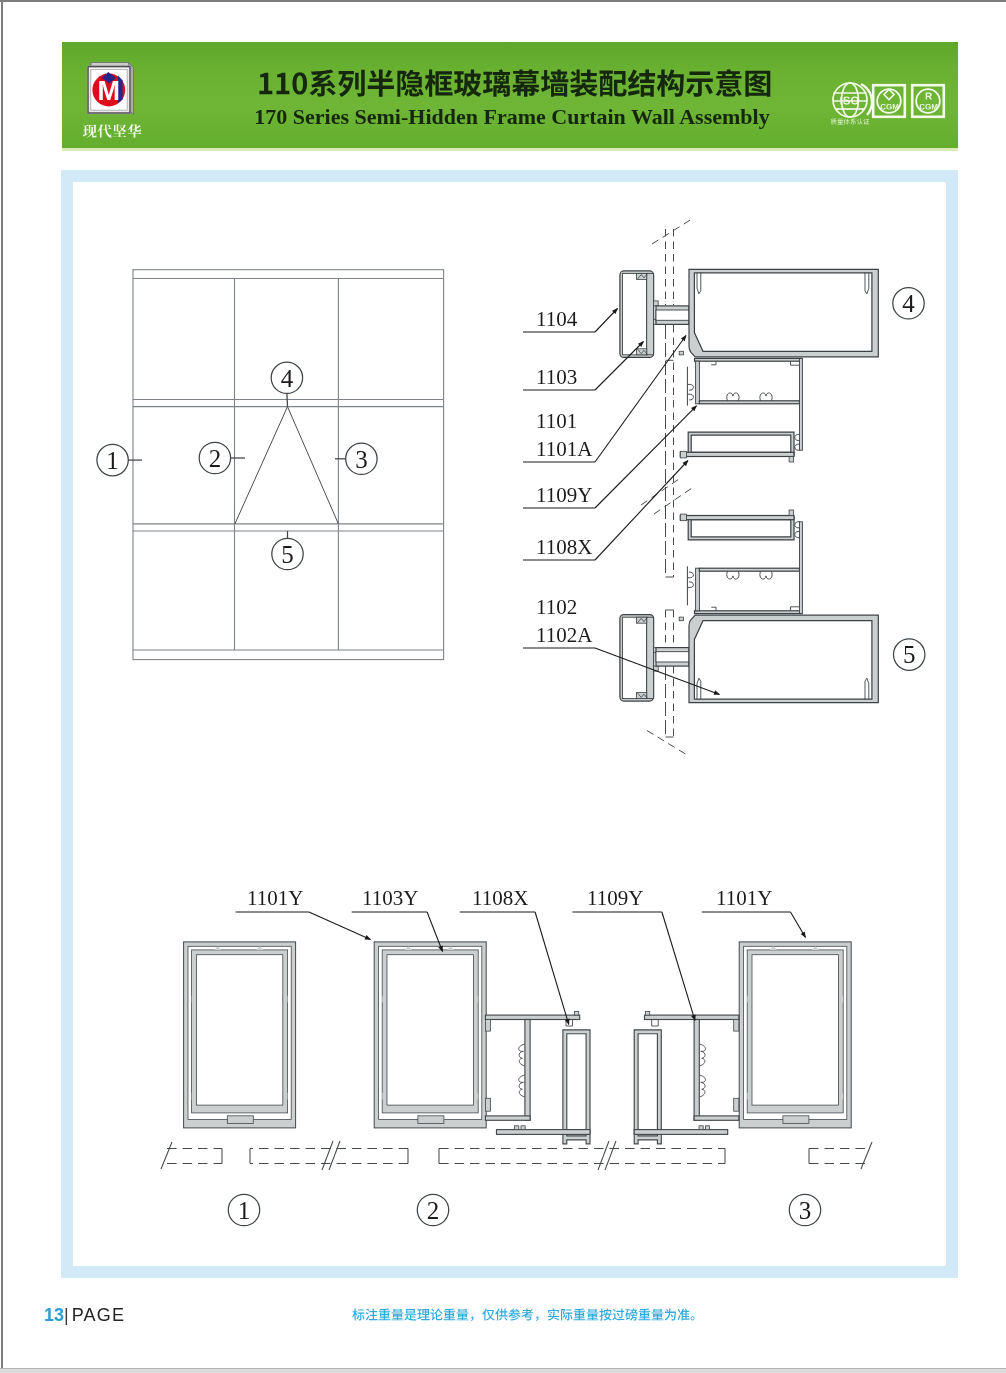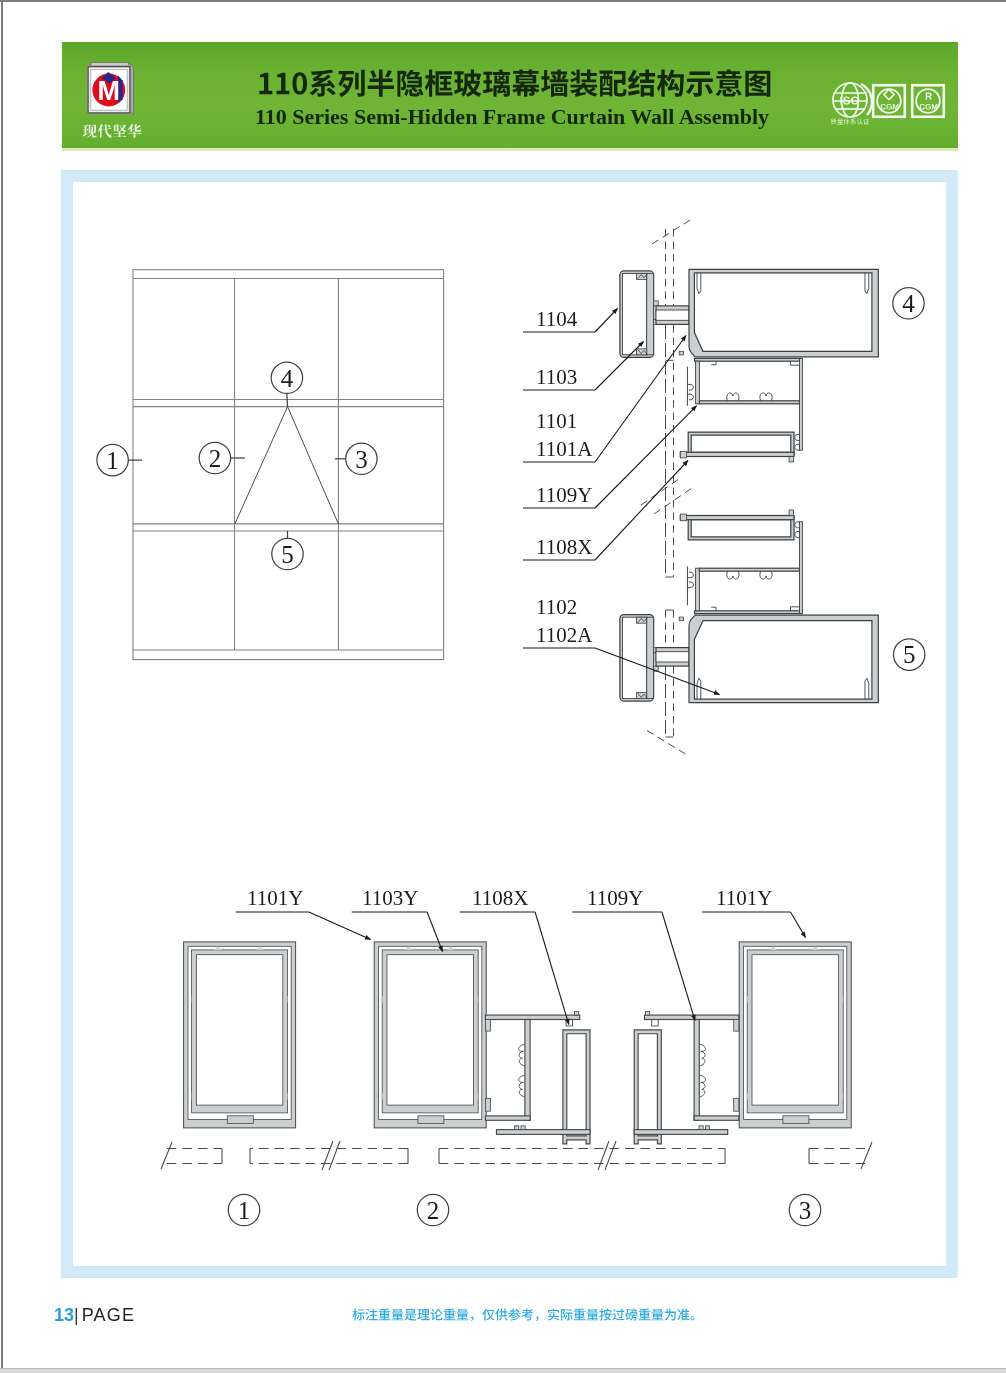--- a/index.html
+++ b/index.html
@@ -26,21 +26,21 @@
   <rect x="26" y="24.5" width="42" height="46.5" fill="#fff" stroke="#999999" stroke-width="2.4"></rect>
   <rect x="26" y="24.5" width="42" height="46.5" fill="none" stroke="#4e4e4e" stroke-width="1"></rect>
   <rect x="28.8" y="27.3" width="36.4" height="40.9" fill="none" stroke="#9a9a9a" stroke-width="0.8"></rect>
 
   <circle cx="46.8" cy="48" r="16.4" fill="#e00b1c"></circle>
   <polygon points="46.3,30 54,36 47.5,41.5 39.8,36" fill="#27278a"></polygon>
   <polygon points="56,33.5 60.6,38.5 60.6,57.5 56,61" fill="#27278a"></polygon>
   <text x="46.8" y="57.5" font-family="Liberation Sans,sans-serif" font-size="27" font-weight="bold" fill="#fff" text-anchor="middle">M</text>
 </svg>
 
-<div class="abs" style="left:62px;top:104px;width:900px;text-align:center;font-size:22px;font-weight:bold;color:#15280e;font-family:'Liberation Serif',serif;">110 Series Semi-Hidden Frame Curtain Wall Assembly</div>
+<div class="abs" style="left:62px;top:104px;width:900px;text-align:center;font-size:22px;font-weight:bold;color:#15280e;font-family:'Liberation Serif',serif;">170 Series Semi-Hidden Frame Curtain Wall Assembly</div>
 
 <svg class="abs" style="left:826px;top:76px;" width="126" height="50" viewBox="0 0 126 50">
 
   <g stroke="#f3faeb" fill="none" stroke-width="1.7">
     <circle cx="24" cy="24" r="17"></circle>
     <ellipse cx="24" cy="24" rx="8.5" ry="17"></ellipse>
     <line x1="7.5" y1="17" x2="40.5" y2="17"></line>
     <line x1="7" y1="25" x2="41" y2="25"></line>
     <line x1="9" y1="33" x2="39" y2="33"></line>
     <path d="M35,8 a20,20 0 0 1 6,31" stroke-width="2.4"></path>
@@ -330,13 +330,13 @@
   <path transform="translate(0,-1.3)" d="M259.4 95.5H272.3V92H268.3V74H265.1C263.7 74.9 262.3 75.4 260.1 75.8V78.5H264V92H259.4Z M276.5 95.5H289.4V92H285.4V74H282.2C280.8 74.9 279.4 75.4 277.2 75.8V78.5H281.1V92H276.5Z M299.8 95.9C304.2 95.9 307.1 92.1 307.1 84.7C307.1 77.3 304.2 73.6 299.8 73.6C295.4 73.6 292.5 77.3 292.5 84.7C292.5 92.1 295.4 95.9 299.8 95.9ZM299.8 92.6C297.9 92.6 296.5 90.7 296.5 84.7C296.5 78.7 297.9 76.9 299.8 76.9C301.6 76.9 303 78.7 303 84.7C303 90.7 301.6 92.6 299.8 92.6Z M315.3 89.2C314 91.1 311.6 93.1 309.4 94.3C310.3 94.8 311.8 95.9 312.5 96.6C314.6 95.1 317.2 92.7 318.9 90.5ZM326.3 90.9C328.5 92.6 331.4 95 332.7 96.6L335.8 94.5C334.3 92.9 331.4 90.6 329.1 89.1ZM326.9 82.7C327.5 83.2 328.1 83.8 328.6 84.5L319.9 85C323.6 83.1 327.4 80.8 330.8 78.1L328.3 75.9C327 77 325.6 78 324.2 79L318.4 79.3C320.1 78.1 321.8 76.7 323.3 75.3C327 74.9 330.6 74.4 333.6 73.6L331.1 70.8C326.2 72 318.1 72.7 311 72.9C311.3 73.7 311.8 75.1 311.8 76C314 75.9 316.2 75.8 318.4 75.7C316.9 77.1 315.4 78.2 314.8 78.5C313.9 79.1 313.3 79.5 312.6 79.6C312.9 80.5 313.4 82 313.6 82.6C314.2 82.4 315.2 82.2 319.7 81.9C317.8 83 316.2 83.9 315.4 84.2C313.6 85.2 312.4 85.7 311.3 85.8C311.6 86.7 312.1 88.3 312.3 88.9C313.2 88.5 314.5 88.3 321.2 87.8V94.2C321.2 94.5 321.1 94.6 320.6 94.7C320.1 94.7 318.3 94.7 316.8 94.6C317.3 95.5 317.9 97 318.1 98C320.2 98 321.8 98 323.1 97.4C324.4 96.9 324.7 96 324.7 94.3V87.5L330.7 87C331.5 88 332.1 88.9 332.5 89.6L335.3 88C334.1 86.1 331.7 83.4 329.6 81.3Z M355.2 74V90.7H358.6V74ZM361.2 71.1V94C361.2 94.5 361.1 94.7 360.6 94.7C360.1 94.7 358.5 94.7 357 94.6C357.5 95.6 358 97 358.1 98C360.5 98 362.1 97.9 363.2 97.4C364.3 96.8 364.7 95.9 364.7 94V71.1ZM342.3 87.3C343.4 88.2 344.8 89.4 345.8 90.4C344 92.7 341.7 94.4 339.1 95.4C339.8 96.1 340.7 97.4 341.2 98.3C347.8 95.2 352 89.4 353.4 79.2L351.2 78.5L350.6 78.6H345.3C345.6 77.6 345.9 76.6 346.1 75.5H353.9V72.2H338.7V75.5H342.6C341.7 79.5 340.3 83.1 338.2 85.4C338.9 86 340.3 87.2 340.8 87.8C342.1 86.2 343.3 84.2 344.2 81.8H349.6C349.1 83.8 348.5 85.7 347.7 87.3C346.7 86.5 345.3 85.4 344.3 84.7Z M370.1 72.7C371.3 74.7 372.6 77.4 373 79.2L376.5 77.8C375.9 76 374.5 73.4 373.3 71.5ZM388.1 71.3C387.4 73.4 386.1 76.1 385.1 77.8L388.3 78.9C389.4 77.3 390.7 74.9 391.9 72.5ZM378.9 70.8V79.9H369.5V83.4H378.9V86.9H367.7V90.4H378.9V98.1H382.6V90.4H394V86.9H382.6V83.4H392.5V79.9H382.6V70.8Z M406.2 90.3C405.8 92.1 405 94.2 404.1 95.6L406.7 97.2C407.7 95.6 408.4 93.2 408.9 91.4ZM410.5 71.1C409.5 72.9 407.8 75.2 405.6 76.9C406 77.2 406.6 77.7 407 78.2V80.6H418.6V82.1H407.7V84.5H418.6V86.1H407V88.7H412.8L411.4 89.8C412.8 91 414.6 92.7 415.5 93.7L417.7 91.7C416.9 90.9 415.5 89.7 414.2 88.7H421.8V78H417.5C418.5 76.9 419.5 75.5 420.2 74.4L418.2 73L417.7 73.2H412.8L413.7 71.7ZM408.9 78C409.7 77.3 410.4 76.5 411 75.7H415.8C415.3 76.5 414.6 77.4 414 78ZM418.2 91.1C418.6 92 419.1 93 419.6 94C418.8 93.8 417.7 93.4 417.1 93C417.1 94.6 416.9 94.9 416.1 94.9C415.6 94.9 413.7 94.9 413.3 94.9C412.4 94.9 412.2 94.7 412.2 94.1V90.6H409.2V94.1C409.2 96.8 409.8 97.7 412.9 97.7C413.5 97.7 415.8 97.7 416.5 97.7C418.6 97.7 419.5 97 419.8 94.5C420.2 95.4 420.5 96.3 420.7 96.9L423.5 95.8C423 94.2 421.9 91.9 420.8 90.1ZM397.4 72.1V98.1H400.4V75.2H402.9C402.4 77.2 401.8 79.7 401.2 81.6C402.8 83.5 403.2 85.3 403.2 86.7C403.2 87.5 403.1 88 402.7 88.3C402.5 88.5 402.2 88.6 401.9 88.6C401.6 88.6 401.2 88.6 400.7 88.5C401.1 89.4 401.4 90.7 401.4 91.5C402.1 91.5 402.8 91.5 403.3 91.4C403.9 91.3 404.5 91.2 405 90.8C405.9 90.2 406.3 88.9 406.3 87.1C406.3 85.4 405.9 83.4 404.1 81.2C405 78.9 405.9 75.8 406.7 73.3L404.4 72L403.9 72.1Z M439.6 89V91.9H451.5V89H447V85.8H450.8V83H447V80.2H451.3V77.3H439.8V80.2H443.8V83H440.2V85.8H443.8V89ZM429 70.8V76.5H425.4V79.7H428.9C428 82.9 426.5 86.4 424.8 88.3C425.3 89.2 426 90.8 426.4 91.8C427.3 90.5 428.2 88.6 429 86.5V98H432.2V84.1C432.9 85.2 433.6 86.3 434 87.1L435.5 84.4V96.8H452.5V93.6H438.8V75.7H452V72.5H435.5V83.8C434.8 83 433 80.9 432.2 80.1V79.7H434.9V76.5H432.2V70.8Z M464.5 74.8V82.6C464.5 85.1 464.4 88.2 463.5 91.1L463.1 88.7L460.7 89.6V84.1H463.1V80.9H460.7V75.8H463.7V72.5H454.3V75.8H457.4V80.9H454.6V84.1H457.4V90.8C456.2 91.2 455 91.6 454.1 91.9L454.8 95.2L463.2 92C462.8 93.3 462.1 94.6 461.2 95.7C461.9 96.1 463.3 97.3 463.8 97.9C466.3 94.9 467.3 90.4 467.6 86.5C468.5 88.7 469.6 90.7 471 92.4C469.5 93.7 467.7 94.7 465.7 95.3C466.3 96 467.2 97.3 467.6 98.1C469.7 97.3 471.6 96.1 473.3 94.7C475 96.1 476.9 97.2 479.3 98C479.7 97 480.8 95.6 481.5 94.9C479.3 94.3 477.4 93.4 475.8 92.2C477.8 89.8 479.3 86.7 480.1 82.7L478 81.9L477.4 82H474.1V78H477C476.7 79.1 476.5 80.1 476.2 80.9L479.2 81.5C479.9 79.9 480.6 77.4 481.1 75.2L478.6 74.7L478.1 74.8H474.1V70.8H470.8V74.8ZM470.8 78V82H467.7V78ZM476.1 85.1C475.4 86.9 474.5 88.6 473.3 90C472.1 88.6 471.1 86.9 470.4 85.1Z M498.8 71.5 499.5 73.2H493V76.2H510.1V73.2H503C502.7 72.4 502.3 71.4 501.8 70.6ZM497.9 95.1C498.4 94.8 499.2 94.6 503.8 93.9L504.1 95L506.3 94.2C506 93.1 505.2 91.2 504.5 89.8L502.5 90.4L503 91.8L500.3 92.1C500.7 91.3 501.2 90.4 501.6 89.5H506.6V95C506.6 95.4 506.4 95.4 506 95.5C505.7 95.5 504.3 95.5 503.1 95.4C503.5 96.1 503.9 97.2 504.1 98C506 98 507.4 97.9 508.5 97.5C509.5 97.1 509.8 96.4 509.8 95V86.6H502.8L503.3 85.1H508.8V76.9H505.7V82.5H499.1C499.9 81.9 500.8 81.3 501.7 80.5C502.5 81.2 503.3 81.8 503.8 82.2L505.4 80.8C504.8 80.4 504.1 79.8 503.2 79.2C503.9 78.5 504.6 77.8 505.2 77.2L503.2 76.4C502.7 76.9 502.1 77.5 501.4 78L499.2 76.6L497.8 77.8L499.9 79.3C499 79.9 498.2 80.4 497.3 80.9V76.9H494.4V85.1H500.3L499.8 86.6H493.4V98.1H496.6V89.5H498.8L498.3 90.7C497.8 91.6 497.4 92.2 496.9 92.3C497.2 93.1 497.7 94.5 497.9 95.1ZM498.8 82.5H497.3V81C497.8 81.3 498.5 82 498.8 82.5ZM482.9 91.3 483.5 94.6C486.2 94 489.6 93.3 492.8 92.5L492.5 89.4L489.6 90V84.7H492V81.6H489.6V76.1H492.3V73.1H483.4V76.1H486.4V81.6H483.6V84.7H486.4V90.7Z M519 81.6H532.7V82.8H519ZM519 78.5H532.7V79.7H519ZM524 88.7V90.1H520.6C521.1 89.6 521.5 89.2 522 88.7ZM527.4 88.7H529.9C530.4 89.2 530.8 89.6 531.3 90.1H527.4ZM515.7 76.4V84.9H520.8C520.6 85.3 520.4 85.6 520.1 86H512.8V88.7H517.4C516 89.7 514.2 90.7 512 91.4C512.6 92 513.5 93.2 513.9 94C515.2 93.5 516.3 93 517.3 92.4V97.1H520.7V92.8H524V98.1H527.4V92.8H531.3V94.2C531.3 94.5 531.2 94.6 530.9 94.6C530.6 94.6 529.6 94.6 528.7 94.6C529 95.3 529.4 96.2 529.6 97C531.2 97 532.5 97 533.5 96.7C534.4 96.3 534.6 95.6 534.6 94.3V92.5C535.6 93 536.6 93.5 537.7 93.8C538.1 93 539 91.8 539.7 91.2C537.5 90.7 535.4 89.8 533.7 88.7H538.9V86H523.9L524.5 84.9H536.2V76.4ZM528.8 70.8V72.3H522.7V70.8H519.4V72.3H513.1V75.1H519.4V76H522.7V75.1H528.8V76H532.2V75.1H538.6V72.3H532.2V70.8Z M557.6 90.1H560.4V91.8H557.6ZM555.2 88.5V93.4H562.8V88.5ZM563.9 75.9C563.3 77 562.2 78.6 561.4 79.6L563.5 80.6H560.7V75.8H567.1V72.9H560.7V70.8H557.4V72.9H550.9V75.8H557.4V80.6H555L556.9 79.5C556.3 78.4 555.1 76.9 554 75.8L551.6 77.2C552.6 78.2 553.6 79.6 554.2 80.6H549.8V83.6H568.4V80.6H564C564.8 79.7 565.7 78.4 566.6 77.1ZM551 84.9V98H554V97H564V98H567.2V84.9ZM554 94.3V87.5H564V94.3ZM541 90 542.4 93.4C544.8 92.3 547.7 90.8 550.5 89.4L549.7 86.5L547.2 87.6V80.8H549.6V77.6H547.2V71.3H544.1V77.6H541.4V80.8H544.1V88.9C542.9 89.3 541.9 89.7 541 90Z M570.7 74.2C572 75.1 573.6 76.4 574.3 77.3L576.4 75.1C575.6 74.2 574 73 572.7 72.2ZM581.5 84.8 582 86.1H570.6V88.8H579.3C576.9 90.3 573.5 91.4 570.1 91.9C570.7 92.6 571.5 93.7 572 94.5C573.5 94.1 575 93.7 576.4 93.2V93.6C576.4 94.9 575.4 95.4 574.7 95.7C575.1 96.3 575.5 97.6 575.7 98.3C576.4 97.9 577.6 97.6 585.8 95.9C585.8 95.3 585.9 93.9 586.1 93.2L579.8 94.4V91.6C581.2 90.9 582.6 89.9 583.7 88.9C585.9 93.7 589.6 96.7 595.6 97.9C596 97.1 596.9 95.8 597.5 95.1C595.1 94.7 593.1 94 591.3 93.1C592.8 92.3 594.5 91.4 595.9 90.5L593.7 88.8H597.1V86.1H585.9C585.7 85.3 585.3 84.5 584.8 83.8ZM589.1 91.4C588.2 90.7 587.5 89.8 586.9 88.8H593.1C592 89.7 590.5 90.7 589.1 91.4ZM587 70.8V74.2H580.8V77.2H587V80.7H581.5V83.6H596.2V80.7H590.5V77.2H596.8V74.2H590.5V70.8ZM570.2 80.8 571.3 83.6C572.8 83 574.7 82.2 576.5 81.4V84.9H579.7V70.8H576.5V78.3C574.1 79.3 571.8 80.2 570.2 80.8Z M613.9 72.2V75.5H622.1V81H614V93.1C614 96.7 615 97.7 618.3 97.7C618.9 97.7 621.6 97.7 622.3 97.7C625.3 97.7 626.3 96.2 626.6 91.3C625.7 91.1 624.2 90.5 623.5 89.9C623.3 93.8 623.1 94.5 622 94.5C621.4 94.5 619.3 94.5 618.7 94.5C617.6 94.5 617.4 94.3 617.4 93.1V84.3H622.1V86.1H625.5V72.2ZM602.7 91.4H609.5V93.4H602.7ZM602.7 89V86.7C603.1 86.9 603.7 87.5 604 87.8C605.3 86.3 605.6 84.2 605.6 82.5V80.2H606.6V84.9C606.6 86.6 607 87 608.2 87C608.5 87 609 87 609.3 87H609.5V89ZM599.5 71.9V75H603.5V77.3H600.1V97.9H602.7V96.1H609.5V97.5H612.3V77.3H609.2V75H612.8V71.9ZM605.7 77.3V75H606.9V77.3ZM602.7 86.7V80.2H604V82.5C604 83.8 603.9 85.4 602.7 86.7ZM608.2 80.2H609.5V85.3L609.4 85.2C609.3 85.3 609.2 85.3 609 85.3C608.9 85.3 608.6 85.3 608.5 85.3C608.2 85.3 608.2 85.3 608.2 84.9Z M628.1 93.4 628.6 97C631.7 96.3 635.8 95.5 639.6 94.7L639.3 91.4C635.2 92.2 631 92.9 628.1 93.4ZM629 83.3C629.5 83.1 630.2 82.9 632.8 82.7C631.8 84 631 85 630.5 85.4C629.5 86.5 628.9 87.1 628.1 87.2C628.5 88.2 629.1 89.9 629.2 90.6C630.1 90.1 631.4 89.8 639.3 88.4C639.2 87.6 639.1 86.3 639.1 85.4L634.1 86.1C636.1 83.8 638.1 81.2 639.8 78.5L636.7 76.5C636.2 77.5 635.6 78.6 635 79.5L632.5 79.7C634.1 77.5 635.7 74.9 636.8 72.3L633.2 70.8C632.2 74.1 630.2 77.5 629.6 78.3C629 79.2 628.4 79.8 627.8 80C628.2 80.9 628.8 82.6 629 83.3ZM645.4 70.8V74.4H639.2V77.8H645.4V80.9H640V84.2H654.4V80.9H649V77.8H655.1V74.4H649V70.8ZM640.7 86.4V98.1H644.1V96.8H650.3V98H653.8V86.4ZM644.1 93.7V89.5H650.3V93.7Z M661.3 70.8V76.3H657.5V79.5H661.1C660.2 83 658.7 87.1 656.9 89.4C657.5 90.3 658.2 91.9 658.6 92.9C659.6 91.4 660.5 89.2 661.3 86.9V98.1H664.7V84.8C665.3 86.1 665.9 87.4 666.2 88.2L668.3 85.8C667.8 84.9 665.4 81.4 664.7 80.4V79.5H667.3C666.9 80 666.6 80.4 666.2 80.9C667 81.4 668.4 82.5 669 83.1C669.9 81.9 670.8 80.4 671.7 78.7H680.3C680 89.1 679.6 93.3 678.9 94.2C678.5 94.6 678.2 94.7 677.7 94.7C677 94.7 675.7 94.7 674.3 94.6C674.9 95.6 675.3 97.1 675.3 98.1C676.9 98.1 678.4 98.1 679.4 97.9C680.4 97.8 681.2 97.4 681.9 96.3C683 94.9 683.4 90.2 683.8 77.1C683.8 76.7 683.8 75.5 683.8 75.5H673.1C673.5 74.2 673.9 72.9 674.3 71.6L670.9 70.8C670.2 73.9 668.9 76.9 667.4 79.2V76.3H664.7V70.8ZM674 85.3 675 87.8 671.8 88.3C673.1 86.1 674.2 83.5 675 81L671.7 80C671 83.2 669.5 86.7 669 87.6C668.5 88.5 668 89.1 667.5 89.2C667.9 90 668.4 91.6 668.6 92.2C669.2 91.8 670.2 91.5 675.9 90.4C676.1 91 676.3 91.6 676.4 92.2L679.2 91.1C678.7 89.3 677.5 86.5 676.5 84.4Z M691 85.3C690 88.3 688.1 91.4 686 93.3C686.9 93.8 688.5 94.8 689.2 95.4C691.2 93.2 693.4 89.7 694.7 86.2ZM704.8 86.5C706.7 89.4 708.6 93.1 709.3 95.5L712.9 93.9C712.1 91.4 710 87.9 708.1 85.2ZM689.5 72.7V76.2H710.1V72.7ZM686.9 79.7V83.2H698V93.9C698 94.3 697.8 94.5 697.3 94.5C696.8 94.5 694.7 94.5 693 94.4C693.5 95.4 694.1 97 694.3 98.1C696.8 98.1 698.7 98.1 700.1 97.5C701.4 97 701.8 96 701.8 94V83.2H712.8V79.7Z M722.6 91.1V94.2C722.6 97 723.5 97.8 727.2 97.8C727.9 97.8 731.1 97.8 731.9 97.8C734.6 97.8 735.5 97 735.9 93.7C735 93.5 733.6 93.1 732.9 92.6C732.8 94.7 732.6 95 731.6 95C730.7 95 728.2 95 727.6 95C726.2 95 726 94.9 726 94.1V91.1ZM735.4 91.7C736.8 93.3 738.3 95.5 738.8 97L741.8 95.6C741.2 94.1 739.6 92 738.2 90.5ZM719.1 90.7C718.3 92.5 716.9 94.4 715.5 95.7L718.3 97.4C719.9 96 721.1 93.8 722 92ZM722.9 86.4H734.9V87.7H722.9ZM722.9 83.1H734.9V84.4H722.9ZM719.6 81V89.8H727L725.8 91C727.4 91.8 729.4 93 730.3 93.9L732.5 91.7C731.7 91.2 730.6 90.4 729.4 89.8H738.3V81ZM725.1 75.2H732.6C732.4 75.8 732.1 76.5 731.8 77.2H725.9C725.7 76.6 725.4 75.8 725.1 75.2ZM726.6 71.1 727.1 72.5H717.7V75.2H723.9L721.8 75.6C722 76.1 722.2 76.7 722.4 77.2H716.3V79.9H741.5V77.2H735.4L736.3 75.6L733.9 75.2H739.9V72.5H730.9C730.7 71.8 730.3 71.1 730 70.5Z M745.4 72V98.1H748.8V97.1H766.8V98.1H770.3V72ZM751 91.5C754.9 91.9 759.7 93 762.6 94H748.8V85.4C749.2 86.1 749.8 87.1 750 87.7C751.6 87.4 753.2 86.9 754.8 86.2L753.7 87.8C756.1 88.2 759.2 89.3 760.9 90.1L762.4 88C760.7 87.2 758 86.4 755.7 85.9C756.4 85.6 757.2 85.2 758 84.8C760.2 85.9 762.7 86.8 765.3 87.4C765.6 86.7 766.2 85.8 766.8 85.2V94H763L764.5 91.7C761.5 90.7 756.6 89.6 752.6 89.2ZM755 75.1C753.7 77.2 751.2 79.3 748.9 80.6C749.5 81.1 750.6 82.1 751.2 82.7C751.7 82.3 752.3 81.9 752.9 81.4C753.6 82 754.3 82.5 755 83C753 83.8 750.8 84.5 748.8 84.9V75.1ZM755.4 75.1H766.8V84.7C764.8 84.3 762.8 83.8 760.9 83.1C762.9 81.7 764.6 80.1 765.8 78.3L763.8 77.2L763.3 77.3H757C757.3 76.9 757.7 76.4 757.9 76ZM757.9 81.7C756.8 81.1 755.9 80.5 755.1 79.9H760.7C759.9 80.5 758.9 81.1 757.9 81.7Z" fill="#15280e"></path>
 
   <path d="M88.8 124.6V133.2H89.1C89.9 133.2 90.3 132.9 90.3 132.8V125.7H94.1V133H94.4C95.2 133 95.8 132.7 95.8 132.6V125.9C96.1 125.8 96.2 125.7 96.3 125.6L94.9 124.4L94.1 125.3H90.5ZM93.5 126.9 91.4 126.7C91.4 131.9 91.7 135.2 86.2 137.5L86.3 137.8C89.6 136.8 91.3 135.5 92.1 133.8V136.2C92.1 137.2 92.3 137.4 93.5 137.4H94.4C96.1 137.4 96.7 137.1 96.7 136.5C96.7 136.3 96.6 136.1 96.2 135.9L96.2 134H96C95.8 134.8 95.6 135.6 95.5 135.9C95.4 136 95.3 136 95.2 136.1C95.1 136.1 94.9 136.1 94.6 136.1H93.9C93.6 136.1 93.5 136 93.5 135.8V132.2C93.8 132.2 94 132 94 131.8L92.8 131.7C93 130.4 93 129 93 127.3C93.3 127.3 93.5 127.1 93.5 126.9ZM87.1 124.5 86.2 125.7H82.8L82.9 126.1H84.6V129.8H83L83.1 130.3H84.6V134.4C83.8 134.6 83.1 134.7 82.7 134.8L83.6 136.7C83.8 136.7 83.9 136.5 84 136.3C86.1 135.1 87.5 134.1 88.4 133.5L88.4 133.3L86.3 133.9V130.3H88C88.2 130.3 88.3 130.2 88.4 130C88 129.5 87.2 128.8 87.2 128.8L86.6 129.8H86.3V126.1H88.2C88.4 126.1 88.5 126 88.6 125.8C88 125.3 87.1 124.5 87.1 124.5Z M107.7 124.7 107.6 124.8C108.1 125.3 108.7 126.1 108.9 126.8C110.5 127.7 111.5 124.9 107.7 124.7ZM104.9 124.4C104.9 126 104.9 127.6 105.1 129.1L102 129.4L102.2 129.8L105.1 129.5C105.6 132.6 106.6 135.2 108.8 137C109.6 137.6 110.8 138.2 111.4 137.5C111.6 137.2 111.6 136.8 111 136L111.4 133.5L111.2 133.5C110.9 134.1 110.5 134.9 110.3 135.3C110.1 135.6 110 135.6 109.8 135.3C108 134 107.1 131.8 106.8 129.3L111 128.8C111.2 128.8 111.4 128.7 111.4 128.5C110.7 128 109.4 127.3 109.4 127.3L108.6 128.7L106.7 128.9C106.6 127.7 106.6 126.4 106.6 125.1C107 125 107.1 124.9 107.1 124.7ZM100.8 124.2C100.2 127 98.9 129.9 97.6 131.7L97.8 131.9C98.6 131.3 99.3 130.7 99.9 129.9V137.8H100.2C100.9 137.8 101.6 137.4 101.6 137.3V128.8C101.9 128.7 102 128.6 102 128.5L101.2 128.2C101.7 127.3 102.2 126.3 102.7 125.2C103 125.2 103.2 125.1 103.3 124.9Z M116 125.3 113.9 125.1V131.2H114.2C114.8 131.2 115.5 130.9 115.5 130.8V125.6C115.9 125.6 116 125.5 116 125.3ZM118.8 124.4 116.7 124.2V131.7H117C117.6 131.7 118.3 131.4 118.3 131.3V124.8C118.7 124.7 118.8 124.6 118.8 124.4ZM120.9 131.8 119.1 131.6C120.2 131.3 121.2 130.8 122.1 130.2C122.9 131.1 123.8 131.7 125 132.2C125.2 131.4 125.7 130.9 126.4 130.8L126.4 130.6C125.2 130.3 124.1 129.9 123.2 129.3C124.2 128.4 124.9 127.3 125.4 126.1C125.7 126 125.9 126 126 125.8L124.5 124.5L123.5 125.4H119L119.1 125.8H120C120.3 127.3 120.8 128.5 121.4 129.4C120.5 130.4 119.4 131.1 117.9 131.7L118 131.9L118.7 131.7V133.5H114.1L114.2 133.9H118.7V136.7H112.7L112.9 137.1H125.9C126.1 137.1 126.2 137.1 126.3 136.9C125.6 136.3 124.5 135.4 124.5 135.4L123.5 136.7H120.4V133.9H124.5C124.7 133.9 124.9 133.9 124.9 133.7C124.3 133.2 123.2 132.3 123.2 132.3L122.3 133.5H120.4V132.2C120.8 132.1 120.9 132 120.9 131.8ZM122.2 128.6C121.3 127.9 120.7 127 120.2 125.8H123.6C123.3 126.8 122.8 127.8 122.2 128.6Z M137.1 124.4 134.9 124.2V128.5C134 129 133.1 129.4 132.3 129.8L132.4 130C133.2 129.8 134.1 129.6 134.9 129.3V130.3C134.9 131.4 135.2 131.7 136.7 131.7H138.1C140.5 131.7 141.2 131.5 141.2 130.8C141.2 130.6 141.1 130.4 140.6 130.2L140.6 128.2H140.4C140.1 129.1 139.9 129.8 139.7 130.1C139.6 130.3 139.5 130.3 139.3 130.3C139.1 130.3 138.8 130.3 138.3 130.3H137.1C136.7 130.3 136.6 130.2 136.6 130V128.7C138.1 128 139.4 127.3 140.4 126.6C140.7 126.7 140.9 126.6 141 126.5L139.1 125C138.5 125.8 137.6 126.6 136.6 127.3V124.8C136.9 124.8 137 124.6 137.1 124.4ZM139.7 132.2 138.8 133.5H135.4V132.1C135.7 132 135.8 131.9 135.9 131.7L133.6 131.5V133.5H127.6L127.8 133.9H133.6V137.8H133.9C134.6 137.8 135.4 137.5 135.4 137.4V133.9H141C141.2 133.9 141.3 133.9 141.4 133.7C140.8 133.1 139.7 132.2 139.7 132.2ZM133.7 125 131.4 124.1C130.8 125.9 129.4 128.4 127.7 130.1L127.9 130.2C128.8 129.7 129.6 129.1 130.4 128.5V132.3H130.7C131.4 132.3 132.1 131.9 132.1 131.8V127.5C132.3 127.4 132.5 127.3 132.5 127.2L131.9 126.9C132.4 126.4 132.8 125.8 133.1 125.2C133.5 125.2 133.6 125.1 133.7 125Z" fill="#f2f9ea"></path>
 
   <path d="M834.4 123.6C835 123.8 835.8 124.2 836.3 124.5L836.6 124.1C836.2 123.9 835.4 123.5 834.7 123.3ZM834 121.7V122.3C834 122.8 833.9 123.6 831.9 124.1C832 124.2 832.1 124.4 832.2 124.5C834.3 123.9 834.5 123 834.5 122.3V121.7ZM832.4 121V123.3H832.9V121.5H835.7V123.3H836.2V121H834.3L834.4 120.4H836.7V119.9H834.5L834.5 119.2C835.2 119.2 835.8 119.1 836.3 119L835.9 118.6C834.9 118.8 833 119 831.4 119V120.8C831.4 121.8 831.4 123.2 830.7 124.2C830.9 124.2 831.1 124.4 831.2 124.4C831.8 123.4 831.9 121.9 831.9 120.8V120.4H833.9L833.8 121ZM834 119.9H831.9V119.4C832.6 119.4 833.3 119.3 834 119.3Z M838.6 119.7H841.9V120H838.6ZM838.6 119H841.9V119.4H838.6ZM838.2 118.7V120.3H842.3V118.7ZM837.3 120.6V121H843.2V120.6ZM838.5 122.2H840V122.6H838.5ZM840.5 122.2H842.1V122.6H840.5ZM838.5 121.6H840V121.9H838.5ZM840.5 121.6H842.1V121.9H840.5ZM837.3 124V124.4H843.2V124H840.5V123.6H842.7V123.3H840.5V122.9H842.5V121.3H838V122.9H840V123.3H837.9V123.6H840V124Z M845.1 118.6C844.8 119.5 844.3 120.5 843.7 121.2C843.8 121.3 843.9 121.5 844 121.6C844.2 121.4 844.4 121.2 844.5 120.9V124.5H845V120.1C845.2 119.6 845.4 119.2 845.6 118.7ZM846.2 122.9V123.3H847.3V124.5H847.8V123.3H848.8V122.9H847.8V120.6C848.2 121.7 848.8 122.8 849.5 123.5C849.5 123.3 849.7 123.2 849.8 123.1C849.1 122.5 848.4 121.4 848.1 120.3H849.7V119.9H847.8V118.6H847.3V119.9H845.4V120.3H847C846.6 121.4 845.9 122.5 845.2 123.1C845.3 123.2 845.5 123.4 845.5 123.5C846.2 122.8 846.9 121.8 847.3 120.6V122.9Z M851.9 122.5C851.5 123 851 123.5 850.5 123.8C850.6 123.9 850.8 124 850.9 124.1C851.4 123.8 852 123.2 852.3 122.7ZM854.1 122.8C854.7 123.2 855.3 123.8 855.7 124.1L856.1 123.9C855.7 123.5 855.1 122.9 854.5 122.5ZM854.3 121.1C854.5 121.3 854.7 121.5 854.8 121.6L852 121.8C853 121.3 854 120.8 854.9 120L854.5 119.7C854.2 120 853.9 120.2 853.5 120.5L851.9 120.5C852.4 120.2 852.9 119.8 853.3 119.3C854.1 119.3 854.9 119.1 855.6 119L855.2 118.6C854.2 118.9 852.3 119 850.7 119.1C850.7 119.2 850.8 119.4 850.8 119.5C851.4 119.5 852 119.5 852.6 119.4C852.2 119.9 851.7 120.2 851.5 120.4C851.3 120.5 851.2 120.6 851.1 120.6C851.1 120.7 851.2 121 851.2 121C851.3 121 851.5 121 852.8 120.9C852.3 121.2 851.8 121.5 851.6 121.6C851.2 121.8 850.9 121.9 850.7 122C850.7 122.1 850.8 122.3 850.8 122.4C851 122.3 851.3 122.3 853.1 122.2V123.9C853.1 123.9 853 124 852.9 124C852.8 124 852.5 124 852.1 124C852.2 124.1 852.2 124.3 852.3 124.4C852.7 124.4 853.1 124.4 853.3 124.4C853.5 124.3 853.6 124.1 853.6 123.9V122.1L855.2 122C855.4 122.2 855.5 122.4 855.6 122.6L856 122.4C855.8 122 855.2 121.4 854.7 120.9Z M857.4 119C857.7 119.3 858.2 119.7 858.4 119.9L858.7 119.6C858.5 119.3 858.1 118.9 857.7 118.7ZM860.5 118.5C860.5 120.8 860.6 123 858.9 124.2C859 124.3 859.2 124.4 859.3 124.5C860.2 123.9 860.6 123 860.8 121.9C861.1 122.8 861.5 123.9 862.4 124.5C862.5 124.4 862.7 124.2 862.8 124.2C861.4 123.2 861.1 121.2 861 120.5C861 119.9 861 119.2 861 118.5ZM856.8 120.6V121H857.9V123.3C857.9 123.6 857.7 123.8 857.5 123.9C857.6 124 857.8 124.2 857.8 124.3C857.9 124.1 858.1 124 859.3 123.1C859.3 123 859.2 122.8 859.2 122.7L858.4 123.3V120.6Z M863.7 119C864 119.3 864.5 119.7 864.7 120L865 119.7C864.8 119.4 864.3 119 864 118.7ZM865.3 123.8V124.3H869.3V123.8H867.7V121.7H869V121.2H867.7V119.5H869.1V119H865.5V119.5H867.2V123.8H866.3V120.7H865.8V123.8ZM863.3 120.6V121H864.2V123.3C864.2 123.6 864 123.9 863.9 124C864 124.1 864.1 124.2 864.2 124.3C864.3 124.2 864.4 124.1 865.6 123.2C865.5 123.1 865.4 122.9 865.4 122.8L864.7 123.3V120.6Z" fill="#eaf6d8"></path>
 
   <path d="M358.1 1309.4V1310.6H363.8V1309.4ZM362.1 1315.3C362.7 1316.7 363.2 1318.4 363.4 1319.4L364.5 1319C364.3 1317.9 363.7 1316.3 363.1 1315ZM358.2 1315C357.9 1316.4 357.3 1317.8 356.6 1318.7C356.9 1318.9 357.4 1319.2 357.6 1319.4C358.3 1318.4 359 1316.8 359.3 1315.3ZM357.5 1312.5V1313.7H360.2V1319.1C360.2 1319.2 360.1 1319.3 359.9 1319.3C359.7 1319.3 359.2 1319.3 358.6 1319.3C358.7 1319.6 358.9 1320.2 358.9 1320.5C359.8 1320.5 360.4 1320.5 360.9 1320.3C361.3 1320.1 361.4 1319.7 361.4 1319.1V1313.7H364.5V1312.5ZM354.5 1308.5V1311.2H352.6V1312.3H354.2C353.8 1313.9 353.1 1315.7 352.3 1316.6C352.5 1317 352.8 1317.5 352.9 1317.8C353.5 1317 354 1315.8 354.5 1314.5V1320.6H355.7V1314.1C356.1 1314.7 356.5 1315.4 356.7 1315.8L357.4 1314.8C357.2 1314.5 356.1 1313.1 355.7 1312.7V1312.3H357.3V1311.2H355.7V1308.5Z M366.2 1309.6C367 1310 368.1 1310.6 368.7 1311L369.4 1310C368.8 1309.6 367.7 1309 366.9 1308.7ZM365.5 1313.2C366.3 1313.6 367.4 1314.2 367.9 1314.6L368.6 1313.6C368.1 1313.2 367 1312.6 366.2 1312.3ZM365.9 1319.6 366.9 1320.5C367.7 1319.2 368.6 1317.7 369.3 1316.3L368.3 1315.5C367.6 1317 366.6 1318.7 365.9 1319.6ZM372.1 1308.9C372.5 1309.5 373 1310.4 373.1 1311H369.4V1312.2H372.7V1314.8H369.9V1316H372.7V1319H369V1320.2H377.6V1319H374V1316H376.8V1314.8H374V1312.2H377.2V1311H373.2L374.3 1310.5C374.1 1310 373.7 1309.1 373.2 1308.5Z M380 1312.5V1316.6H383.8V1317.3H379.6V1318.3H383.8V1319.2H378.6V1320.2H390.4V1319.2H385.1V1318.3H389.5V1317.3H385.1V1316.6H389.1V1312.5H385.1V1311.8H390.3V1310.8H385.1V1310C386.5 1309.9 387.9 1309.7 389.1 1309.5L388.5 1308.6C386.3 1308.9 382.7 1309.2 379.7 1309.2C379.8 1309.5 379.9 1309.9 379.9 1310.2C381.2 1310.2 382.5 1310.1 383.8 1310.1V1310.8H378.7V1311.8H383.8V1312.5ZM381.2 1314.9H383.8V1315.7H381.2ZM385.1 1314.9H387.8V1315.7H385.1ZM381.2 1313.3H383.8V1314.1H381.2ZM385.1 1313.3H387.8V1314.1H385.1Z M394.5 1310.8H400.5V1311.5H394.5ZM394.5 1309.6H400.5V1310.2H394.5ZM393.3 1308.9V1312.1H401.7V1308.9ZM391.6 1312.6V1313.5H403.4V1312.6ZM394.2 1316H396.9V1316.6H394.2ZM398.1 1316H400.8V1316.6H398.1ZM394.2 1314.7H396.9V1315.3H394.2ZM398.1 1314.7H400.8V1315.3H398.1ZM391.6 1319.4V1320.3H403.4V1319.4H398.1V1318.7H402.3V1317.9H398.1V1317.3H402.1V1314H393V1317.3H396.9V1317.9H392.7V1318.7H396.9V1319.4Z M407.2 1311.6H413.7V1312.5H407.2ZM407.2 1309.9H413.7V1310.8H407.2ZM406.1 1309V1313.4H414.9V1309ZM406.9 1315.6C406.5 1317.5 405.7 1318.9 404.4 1319.7C404.7 1319.9 405.1 1320.4 405.3 1320.6C406.1 1320 406.8 1319.3 407.2 1318.3C408.3 1320 410 1320.4 412.5 1320.4H416.1C416.2 1320 416.4 1319.5 416.6 1319.2C415.8 1319.2 413.2 1319.2 412.6 1319.2C412.1 1319.2 411.7 1319.2 411.2 1319.1V1317.6H415.4V1316.5H411.2V1315.3H416.3V1314.2H404.8V1315.3H410V1318.9C409 1318.7 408.3 1318.1 407.8 1317C407.9 1316.7 408 1316.2 408.1 1315.8Z M423.4 1312.6H425.1V1314H423.4ZM426.2 1312.6H427.8V1314H426.2ZM423.4 1310.2H425.1V1311.6H423.4ZM426.2 1310.2H427.8V1311.6H426.2ZM421.2 1319.1V1320.2H429.6V1319.1H426.3V1317.5H429.2V1316.4H426.3V1315H429V1309.1H422.3V1315H425V1316.4H422.2V1317.5H425V1319.1ZM417.4 1318.1 417.7 1319.3C418.9 1318.9 420.4 1318.4 421.8 1317.9L421.6 1316.8L420.2 1317.2V1314.2H421.5V1313.1H420.2V1310.5H421.7V1309.3H417.5V1310.5H419.1V1313.1H417.7V1314.2H419.1V1317.6C418.5 1317.8 417.9 1317.9 417.4 1318.1Z M431.3 1309.6C432.1 1310.2 433.1 1311.1 433.6 1311.7L434.4 1310.8C433.9 1310.2 432.8 1309.3 432 1308.7ZM440.4 1313.9C439.6 1314.5 438.2 1315.3 437.1 1315.8V1313.4H436C437 1312.4 437.8 1311.3 438.5 1310.3C439.4 1311.8 440.7 1313.2 441.9 1314.1C442.1 1313.8 442.5 1313.4 442.8 1313.1C441.4 1312.3 439.9 1310.7 439.1 1309.2L439.3 1308.7L438 1308.5C437.3 1310.1 436 1311.9 434.1 1313.3C434.3 1313.5 434.7 1313.9 434.9 1314.2C435.2 1314 435.6 1313.7 435.9 1313.4V1318.5C435.9 1319.9 436.3 1320.2 437.9 1320.2C438.2 1320.2 440.1 1320.2 440.4 1320.2C441.8 1320.2 442.1 1319.7 442.3 1317.8C441.9 1317.7 441.4 1317.5 441.2 1317.3C441.1 1318.8 441 1319.1 440.3 1319.1C439.9 1319.1 438.3 1319.1 438 1319.1C437.2 1319.1 437.1 1319 437.1 1318.5V1317C438.4 1316.5 440 1315.7 441.2 1314.9ZM430.5 1312.6V1313.8H432.4V1318.2C432.4 1318.9 432 1319.3 431.8 1319.5C432 1319.7 432.3 1320.2 432.4 1320.4C432.6 1320.1 433 1319.8 435.2 1318C435.1 1317.8 434.9 1317.3 434.8 1317L433.6 1317.9V1312.6Z M445 1312.5V1316.6H448.8V1317.3H444.6V1318.3H448.8V1319.2H443.6V1320.2H455.4V1319.2H450.1V1318.3H454.5V1317.3H450.1V1316.6H454.1V1312.5H450.1V1311.8H455.3V1310.8H450.1V1310C451.5 1309.9 452.9 1309.7 454.1 1309.5L453.5 1308.6C451.3 1308.9 447.7 1309.2 444.7 1309.2C444.8 1309.5 444.9 1309.9 444.9 1310.2C446.2 1310.2 447.5 1310.1 448.8 1310.1V1310.8H443.7V1311.8H448.8V1312.5ZM446.2 1314.9H448.8V1315.7H446.2ZM450.1 1314.9H452.8V1315.7H450.1ZM446.2 1313.3H448.8V1314.1H446.2ZM450.1 1313.3H452.8V1314.1H450.1Z M459.5 1310.8H465.5V1311.5H459.5ZM459.5 1309.6H465.5V1310.2H459.5ZM458.3 1308.9V1312.1H466.7V1308.9ZM456.6 1312.6V1313.5H468.4V1312.6ZM459.2 1316H461.9V1316.6H459.2ZM463.1 1316H465.8V1316.6H463.1ZM459.2 1314.7H461.9V1315.3H459.2ZM463.1 1314.7H465.8V1315.3H463.1ZM456.6 1319.4V1320.3H468.4V1319.4H463.1V1318.7H467.3V1317.9H463.1V1317.3H467.1V1314H458V1317.3H461.9V1317.9H457.7V1318.7H461.9V1319.4Z M471.2 1321.1C472.7 1320.6 473.6 1319.5 473.6 1318C473.6 1317 473.2 1316.4 472.4 1316.4C471.8 1316.4 471.3 1316.8 471.3 1317.4C471.3 1318.1 471.8 1318.5 472.4 1318.5L472.6 1318.5C472.5 1319.3 471.9 1319.9 470.9 1320.2Z M486.8 1309.9V1311.1H487.6L487.1 1311.2C487.7 1313.5 488.5 1315.5 489.6 1317.1C488.6 1318.2 487.3 1319.1 485.9 1319.6C486.2 1319.8 486.5 1320.3 486.7 1320.6C488 1320 489.3 1319.2 490.4 1318.1C491.3 1319.1 492.5 1319.9 493.9 1320.5C494.1 1320.2 494.4 1319.7 494.7 1319.5C493.3 1319 492.1 1318.2 491.2 1317.1C492.5 1315.4 493.5 1313.1 494 1310.1L493.2 1309.9L493 1309.9ZM488.3 1311.1H492.6C492.2 1313.1 491.4 1314.8 490.4 1316.2C489.4 1314.7 488.7 1313 488.3 1311.1ZM485.7 1308.6C484.9 1310.6 483.6 1312.5 482.3 1313.8C482.5 1314.1 482.9 1314.8 483 1315.1C483.4 1314.6 483.9 1314.1 484.3 1313.6V1320.6H485.5V1311.7C486 1310.9 486.5 1309.9 486.9 1309Z M501.3 1317.2C500.7 1318.1 499.8 1319.1 498.9 1319.8C499.2 1320 499.6 1320.3 499.9 1320.6C500.8 1319.8 501.8 1318.7 502.4 1317.5ZM504.2 1317.7C505 1318.6 506 1319.8 506.4 1320.6L507.4 1319.9C507 1319.2 506 1318 505.1 1317.2ZM498.3 1308.6C497.6 1310.5 496.5 1312.4 495.2 1313.6C495.5 1313.9 495.8 1314.6 495.9 1314.9C496.3 1314.5 496.6 1314 497 1313.6V1320.6H498.2V1311.7C498.7 1310.8 499.2 1309.8 499.5 1308.9ZM504.4 1308.6V1311.2H502.2V1308.6H501V1311.2H499.4V1312.4H501V1315.3H499.1V1316.5H507.5V1315.3H505.6V1312.4H507.4V1311.2H505.6V1308.6ZM502.2 1312.4H504.4V1315.3H502.2Z M516.1 1315.8C515 1316.6 512.9 1317.2 511 1317.5C511.3 1317.8 511.6 1318.2 511.7 1318.5C513.7 1318.1 515.8 1317.4 517.2 1316.3ZM517.7 1317.2C516.3 1318.6 513.3 1319.3 510.2 1319.5C510.4 1319.8 510.7 1320.3 510.8 1320.6C514.1 1320.2 517.1 1319.4 518.9 1317.7ZM510.3 1311.9C510.6 1311.8 511 1311.8 513 1311.7C512.9 1312 512.7 1312.4 512.5 1312.7H508.6V1313.8H511.7C510.8 1314.8 509.7 1315.6 508.4 1316.2C508.7 1316.4 509.2 1316.9 509.4 1317.1C510.1 1316.8 510.8 1316.3 511.4 1315.8C511.6 1316 511.9 1316.3 512 1316.5C513.3 1316.2 515 1315.6 516 1314.9L515 1314.3C514.3 1314.8 512.8 1315.3 511.6 1315.6C512.2 1315.1 512.8 1314.5 513.2 1313.8H515.8C516.8 1315.2 518.3 1316.4 519.8 1317.1C520 1316.8 520.4 1316.3 520.6 1316.1C519.4 1315.6 518.1 1314.8 517.3 1313.8H520.4V1312.7H513.9C514.1 1312.3 514.3 1312 514.4 1311.6L517.9 1311.4C518.2 1311.7 518.5 1312 518.7 1312.2L519.7 1311.5C519 1310.7 517.5 1309.6 516.4 1308.9L515.4 1309.5C515.9 1309.8 516.3 1310.1 516.8 1310.5L512.4 1310.6C513.1 1310.2 513.9 1309.6 514.6 1309L513.5 1308.4C512.6 1309.3 511.3 1310.1 510.9 1310.4C510.5 1310.6 510.2 1310.7 509.9 1310.8C510.1 1311.1 510.2 1311.7 510.3 1311.9Z M531.7 1309.1C531.3 1309.7 530.8 1310.2 530.2 1310.8V1310H527.5V1308.5H526.3V1310H523V1311H526.3V1312.3H521.9V1313.3H526.9C525.3 1314.4 523.4 1315.3 521.5 1316C521.7 1316.2 521.9 1316.8 522 1317.1C523.1 1316.7 524.3 1316.1 525.4 1315.5C525.1 1316.3 524.7 1317 524.4 1317.6H530.1C529.9 1318.6 529.7 1319.1 529.4 1319.3C529.3 1319.4 529.1 1319.4 528.8 1319.4C528.4 1319.4 527.4 1319.4 526.4 1319.3C526.7 1319.7 526.8 1320.1 526.8 1320.5C527.8 1320.5 528.7 1320.5 529.1 1320.5C529.7 1320.5 530 1320.4 530.4 1320.1C530.8 1319.7 531.1 1318.9 531.4 1317.1C531.4 1317 531.5 1316.6 531.5 1316.6H526.1L526.7 1315.5H532V1314.5H527.1C527.7 1314.1 528.3 1313.7 528.8 1313.3H533.2V1312.3H530.1C531.1 1311.5 531.9 1310.6 532.7 1309.6ZM527.5 1312.3V1311H530C529.5 1311.4 529 1311.9 528.4 1312.3Z M536.2 1321.1C537.7 1320.6 538.6 1319.5 538.6 1318C538.6 1317 538.2 1316.4 537.4 1316.4C536.8 1316.4 536.3 1316.8 536.3 1317.4C536.3 1318.1 536.8 1318.5 537.4 1318.5L537.6 1318.5C537.5 1319.3 536.9 1319.9 535.9 1320.2Z M553.9 1318.3C555.6 1318.9 557.4 1319.8 558.4 1320.5L559.1 1319.6C558.1 1318.8 556.2 1318 554.5 1317.4ZM550.1 1312.3C550.8 1312.7 551.6 1313.4 552 1313.8L552.7 1312.9C552.3 1312.5 551.5 1311.9 550.8 1311.5ZM548.8 1314.3C549.5 1314.7 550.4 1315.3 550.8 1315.8L551.5 1314.9C551.1 1314.4 550.2 1313.8 549.5 1313.5ZM548.1 1309.9V1312.7H549.3V1311H557.7V1312.7H558.9V1309.9H554.5C554.3 1309.4 554 1308.9 553.7 1308.4L552.5 1308.8C552.7 1309.1 552.9 1309.5 553 1309.9ZM547.9 1316.1V1317.1H552.4C551.7 1318.2 550.4 1319 548 1319.5C548.3 1319.8 548.6 1320.2 548.7 1320.6C551.6 1319.9 553.1 1318.7 553.9 1317.1H559.2V1316.1H554.2C554.6 1314.8 554.7 1313.4 554.7 1311.6H553.4C553.4 1313.4 553.3 1314.9 552.9 1316.1Z M566 1309.4V1310.6H571.7V1309.4ZM570.1 1315.3C570.6 1316.7 571.2 1318.4 571.4 1319.4L572.5 1319C572.3 1317.9 571.7 1316.3 571.1 1315ZM566.2 1315C565.9 1316.4 565.3 1317.8 564.6 1318.7C564.9 1318.9 565.4 1319.2 565.6 1319.4C566.3 1318.4 566.9 1316.8 567.3 1315.3ZM561 1309.1V1320.6H562.2V1310.2H563.8C563.5 1311 563.2 1312.1 562.8 1313C563.7 1314 563.9 1314.9 563.9 1315.5C563.9 1315.9 563.8 1316.3 563.7 1316.4C563.5 1316.5 563.4 1316.5 563.3 1316.5C563.1 1316.5 562.8 1316.5 562.6 1316.5C562.8 1316.8 562.9 1317.3 562.9 1317.6C563.2 1317.6 563.5 1317.6 563.8 1317.5C564.1 1317.5 564.3 1317.4 564.5 1317.3C565 1317 565.1 1316.4 565.1 1315.7C565.1 1314.9 564.9 1313.9 564 1312.9C564.4 1311.9 564.9 1310.6 565.3 1309.5L564.4 1309L564.2 1309.1ZM565.4 1312.5V1313.7H568.1V1319.1C568.1 1319.3 568.1 1319.3 567.9 1319.3C567.7 1319.3 567.1 1319.3 566.5 1319.3C566.7 1319.7 566.9 1320.2 566.9 1320.6C567.8 1320.6 568.4 1320.5 568.8 1320.3C569.3 1320.1 569.4 1319.8 569.4 1319.1V1313.7H572.4V1312.5Z M575 1312.5V1316.6H578.8V1317.3H574.6V1318.3H578.8V1319.2H573.6V1320.2H585.4V1319.2H580.1V1318.3H584.5V1317.3H580.1V1316.6H584.1V1312.5H580.1V1311.8H585.3V1310.8H580.1V1310C581.5 1309.9 582.9 1309.7 584.1 1309.5L583.5 1308.6C581.3 1308.9 577.7 1309.2 574.7 1309.2C574.8 1309.5 574.9 1309.9 575 1310.2C576.2 1310.2 577.5 1310.1 578.8 1310.1V1310.8H573.7V1311.8H578.8V1312.5ZM576.2 1314.9H578.8V1315.7H576.2ZM580.1 1314.9H582.8V1315.7H580.1ZM576.2 1313.3H578.8V1314.1H576.2ZM580.1 1313.3H582.8V1314.1H580.1Z M589.5 1310.8H595.5V1311.5H589.5ZM589.5 1309.6H595.5V1310.2H589.5ZM588.3 1308.9V1312.1H596.7V1308.9ZM586.6 1312.6V1313.5H598.4V1312.6ZM589.2 1316H591.9V1316.6H589.2ZM593.1 1316H595.8V1316.6H593.1ZM589.2 1314.7H591.9V1315.3H589.2ZM593.1 1314.7H595.8V1315.3H593.1ZM586.6 1319.4V1320.3H598.4V1319.4H593.1V1318.7H597.3V1317.9H593.1V1317.3H597.1V1314H588V1317.3H591.9V1317.9H587.7V1318.7H591.9V1319.4Z M608.9 1314.7C608.7 1315.8 608.3 1316.7 607.8 1317.4C607.2 1317.1 606.6 1316.7 606 1316.4C606.2 1315.9 606.5 1315.3 606.7 1314.7ZM601.2 1308.5V1311.1H599.5V1312.2H601.2V1315.2C600.5 1315.4 599.9 1315.6 599.3 1315.7L599.6 1316.9L601.2 1316.5V1319.2C601.2 1319.4 601.1 1319.5 600.9 1319.5C600.8 1319.5 600.2 1319.5 599.7 1319.5C599.8 1319.8 600 1320.3 600 1320.6C600.9 1320.6 601.5 1320.6 601.9 1320.4C602.2 1320.2 602.4 1319.9 602.4 1319.3V1316.1L603.9 1315.6L603.8 1314.7H605.4C605.1 1315.5 604.7 1316.3 604.4 1316.8C605.2 1317.3 606 1317.7 606.9 1318.2C606.1 1318.8 605 1319.3 603.6 1319.6C603.8 1319.8 604.1 1320.3 604.2 1320.6C605.8 1320.2 607.1 1319.7 608 1318.9C609 1319.5 610 1320.1 610.6 1320.6L611.5 1319.7C610.8 1319.2 609.9 1318.6 608.9 1318C609.5 1317.1 610 1316.1 610.2 1314.7H611.5V1313.6H607.2C607.4 1313 607.6 1312.4 607.8 1311.8L606.5 1311.7C606.3 1312.3 606.1 1312.9 605.9 1313.6H603.6V1314.6L602.4 1314.9V1312.2H603.7V1311.1H602.4V1308.5ZM604 1310.1V1312.8H605.1V1311.2H610.2V1312.8H611.3V1310.1H608.4C608.2 1309.6 608 1309 607.9 1308.5L606.6 1308.7C606.8 1309.1 606.9 1309.6 607 1310.1Z M612.9 1309.5C613.6 1310.2 614.4 1311.2 614.8 1311.8L615.8 1311.1C615.4 1310.5 614.6 1309.6 613.8 1308.9ZM616.8 1313.4C617.5 1314.2 618.3 1315.3 618.6 1316L619.7 1315.3C619.3 1314.7 618.5 1313.6 617.8 1312.8ZM615.5 1313.4H612.6V1314.5H614.3V1317.7C613.7 1317.9 613 1318.5 612.4 1319.2L613.2 1320.4C613.8 1319.6 614.4 1318.7 614.8 1318.7C615.1 1318.7 615.6 1319.2 616.1 1319.5C617.1 1320 618.2 1320.2 619.8 1320.2C621.1 1320.2 623.3 1320.1 624.2 1320.1C624.2 1319.7 624.5 1319.1 624.6 1318.7C623.3 1318.9 621.3 1319 619.8 1319C618.4 1319 617.2 1318.9 616.4 1318.4C616 1318.2 615.7 1318 615.5 1317.8ZM621.3 1308.6V1310.8H616.3V1312H621.3V1316.8C621.3 1317 621.2 1317.1 620.9 1317.1C620.7 1317.1 619.7 1317.1 618.8 1317C619 1317.4 619.2 1317.9 619.3 1318.3C620.5 1318.3 621.3 1318.3 621.8 1318.1C622.3 1317.9 622.5 1317.5 622.5 1316.8V1312H624.2V1310.8H622.5V1308.6Z M633 1308.6C633.1 1308.9 633.2 1309.3 633.2 1309.7H630.4V1310.7H632.5L631.5 1310.9C631.6 1311.3 631.8 1311.8 631.9 1312.2H630.2V1314.4H631.3V1313.2H636.2V1314.4H637.4V1312.2H635.7C635.9 1311.8 636 1311.3 636.2 1310.9L635.2 1310.7H637V1309.7H634.5C634.4 1309.3 634.2 1308.8 634.1 1308.4ZM632.5 1310.7H635C634.9 1311.2 634.8 1311.7 634.6 1312.2H633C632.9 1311.8 632.7 1311.2 632.5 1310.7ZM633 1313.7C633.1 1314 633.2 1314.4 633.2 1314.8H630.4V1315.8H632.2C632 1317.7 631.6 1318.9 629.7 1319.7C630 1319.9 630.3 1320.3 630.4 1320.6C631.8 1320 632.6 1319.1 632.9 1317.9H635.4C635.3 1318.8 635.2 1319.3 635.1 1319.4C635 1319.5 634.9 1319.6 634.7 1319.6C634.5 1319.6 634 1319.5 633.4 1319.5C633.6 1319.8 633.7 1320.2 633.7 1320.5C634.3 1320.6 634.9 1320.6 635.2 1320.5C635.6 1320.5 635.8 1320.4 636 1320.2C636.3 1319.8 636.5 1319.1 636.6 1317.3C636.7 1317.2 636.7 1316.9 636.7 1316.9H633.2C633.2 1316.5 633.3 1316.2 633.3 1315.8H637.1V1314.8H634.5C634.4 1314.4 634.3 1313.9 634.1 1313.5ZM625.6 1309.2V1310.3H627.1C626.7 1312.2 626.2 1313.9 625.3 1315.1C625.5 1315.4 625.7 1316.1 625.8 1316.5C626 1316.2 626.2 1315.8 626.4 1315.5V1320H627.4V1319H629.7V1313.2H627.4C627.7 1312.3 628 1311.3 628.2 1310.3H629.9V1309.2ZM627.4 1314.3H628.7V1317.9H627.4Z M640 1312.5V1316.6H643.8V1317.3H639.6V1318.3H643.8V1319.2H638.6V1320.2H650.4V1319.2H645.1V1318.3H649.5V1317.3H645.1V1316.6H649.1V1312.5H645.1V1311.8H650.3V1310.8H645.1V1310C646.5 1309.9 647.9 1309.7 649.1 1309.5L648.5 1308.6C646.3 1308.9 642.7 1309.2 639.7 1309.2C639.8 1309.5 639.9 1309.9 640 1310.2C641.2 1310.2 642.5 1310.1 643.8 1310.1V1310.8H638.7V1311.8H643.8V1312.5ZM641.2 1314.9H643.8V1315.7H641.2ZM645.1 1314.9H647.8V1315.7H645.1ZM641.2 1313.3H643.8V1314.1H641.2ZM645.1 1313.3H647.8V1314.1H645.1Z M654.5 1310.8H660.5V1311.5H654.5ZM654.5 1309.6H660.5V1310.2H654.5ZM653.3 1308.9V1312.1H661.7V1308.9ZM651.6 1312.6V1313.5H663.4V1312.6ZM654.2 1316H656.9V1316.6H654.2ZM658.1 1316H660.8V1316.6H658.1ZM654.2 1314.7H656.9V1315.3H654.2ZM658.1 1314.7H660.8V1315.3H658.1ZM651.6 1319.4V1320.3H663.4V1319.4H658.1V1318.7H662.3V1317.9H658.1V1317.3H662.1V1314H653V1317.3H656.9V1317.9H652.7V1318.7H656.9V1319.4Z M666 1309.3C666.4 1309.9 667 1310.8 667.2 1311.3L668.4 1310.8C668.1 1310.3 667.5 1309.5 667 1308.9ZM670.4 1314.8C671 1315.5 671.7 1316.6 672 1317.3L673.1 1316.7C672.8 1316.1 672.1 1315 671.4 1314.3ZM669.2 1308.6V1310.2C669.2 1310.6 669.2 1311.1 669.1 1311.6H665V1312.9H669C668.7 1315.1 667.6 1317.6 664.7 1319.5C665 1319.7 665.5 1320.1 665.7 1320.4C668.9 1318.3 670 1315.4 670.3 1312.9H674.5C674.3 1317 674.1 1318.6 673.7 1319C673.6 1319.2 673.5 1319.2 673.2 1319.2C672.8 1319.2 672 1319.2 671.2 1319.2C671.4 1319.5 671.6 1320.1 671.6 1320.4C672.4 1320.5 673.2 1320.5 673.7 1320.4C674.2 1320.4 674.6 1320.3 674.9 1319.8C675.4 1319.2 675.6 1317.4 675.8 1312.2C675.8 1312.1 675.8 1311.6 675.8 1311.6H670.4C670.4 1311.1 670.4 1310.6 670.4 1310.2V1308.6Z M677.5 1309.6C678.2 1310.5 678.9 1311.8 679.2 1312.6L680.4 1312.1C680.1 1311.3 679.3 1310 678.6 1309.1ZM677.5 1319.4 678.8 1320C679.4 1318.7 680.1 1317.1 680.6 1315.6L679.5 1315C678.9 1316.6 678.1 1318.4 677.5 1319.4ZM682.8 1314.5H685.4V1316H682.8ZM682.8 1313.4V1311.9H685.4V1313.4ZM684.9 1309.1C685.2 1309.6 685.6 1310.3 685.8 1310.8H683.1C683.4 1310.2 683.6 1309.6 683.9 1308.9L682.7 1308.6C682.1 1310.7 681 1312.6 679.6 1313.9C679.9 1314.1 680.3 1314.5 680.5 1314.7C680.9 1314.3 681.3 1313.9 681.6 1313.4V1320.6H682.8V1319.7H689.5V1318.6H686.6V1317.1H689V1316H686.6V1314.5H689V1313.4H686.6V1311.9H689.2V1310.8H686.2L687 1310.4C686.7 1309.9 686.3 1309.2 685.9 1308.6ZM682.8 1317.1H685.4V1318.6H682.8Z M692.5 1316.3C691.4 1316.3 690.5 1317.2 690.5 1318.3C690.5 1319.5 691.4 1320.4 692.5 1320.4C693.7 1320.4 694.5 1319.5 694.5 1318.3C694.5 1317.2 693.7 1316.3 692.5 1316.3ZM692.5 1319.6C691.8 1319.6 691.3 1319 691.3 1318.3C691.3 1317.7 691.8 1317.1 692.5 1317.1C693.2 1317.1 693.8 1317.7 693.8 1318.3C693.8 1319 693.2 1319.6 692.5 1319.6Z" fill="#2eaade"></path>
   </g>
 </svg>
 
-<div class="abs" style="left:54px;top:1305px;font-size:18px;font-family:'Liberation Sans',sans-serif;"><span style="color:#2b9fd4;font-weight:bold;">13</span><span style="color:#3a3a3a;">|</span><span style="color:#242424;letter-spacing:1.2px;margin-left:3px;">PAGE</span></div>
+<div class="abs" style="left:44px;top:1305px;font-size:18px;font-family:'Liberation Sans',sans-serif;"><span style="color:#2b9fd4;font-weight:bold;">13</span><span style="color:#3a3a3a;">|</span><span style="color:#242424;letter-spacing:1.2px;margin-left:3px;">PAGE</span></div>
 
 </body></html>

